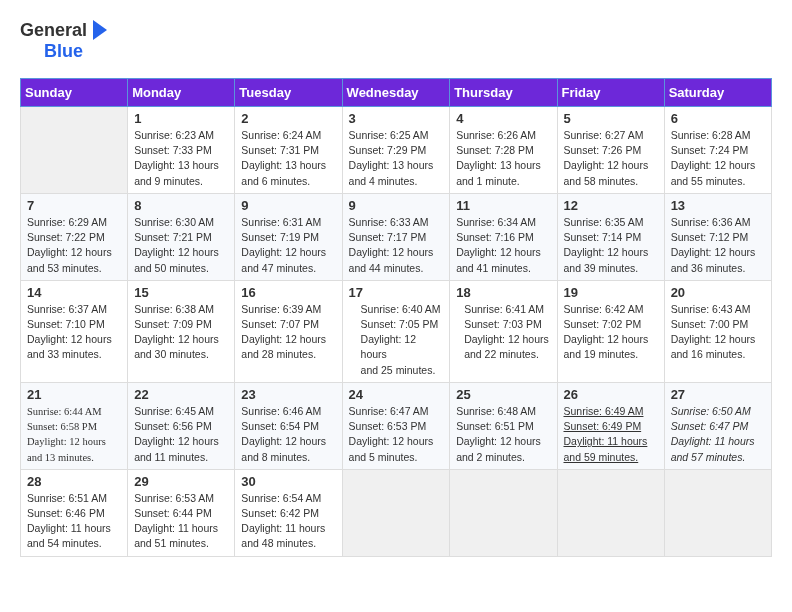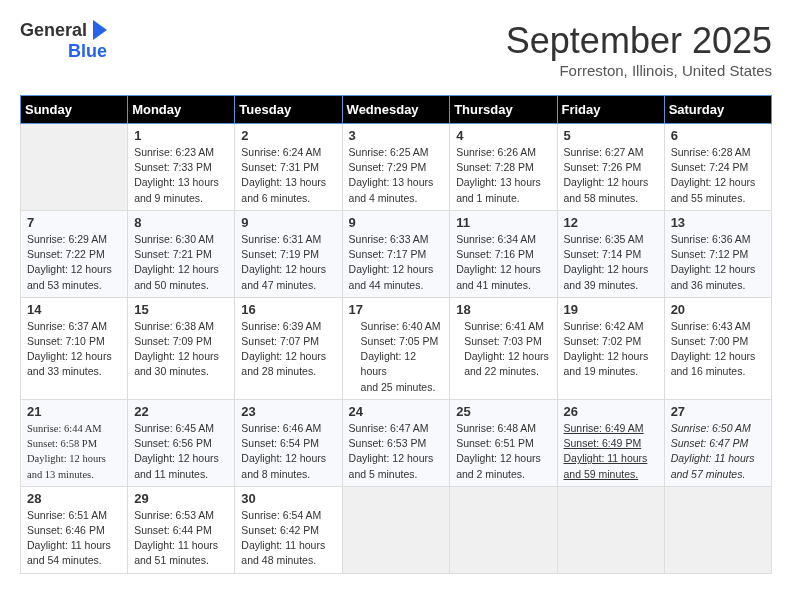--- a/index.html
+++ b/index.html
@@ -12,21 +12,21 @@
     }
     .header {
       display: flex;
       justify-content: space-between;
       align-items: flex-start;
       margin-bottom: 16px;
     }
     .logo {
       display: flex;
       flex-direction: column;
-      align-items: flex-end;
+      align-items: center;
     }
     .logo-text {
       display: flex;
       align-items: center;
       gap: 2px;
     }
     .logo-general {
       font-size: 18px;
       font-weight: bold;
       color: #333;
@@ -56,21 +56,21 @@
     .location {
       font-size: 15px;
       color: #555;
     }
     .calendar {
       width: 100%;
       border-collapse: collapse;
       border: 1px solid #ccc;
     }
     .calendar th {
-      background-color: #000000;
+      background-color: #6d28d9;
       color: #fff;
       font-size: 13px;
       font-weight: bold;
       padding: 6px 4px;
       text-align: left;
       border: 1px solid #5a94dc;
     }
     .calendar td {
       vertical-align: top;
       padding: 4px 6px;
@@ -102,24 +102,20 @@
 </head>
 <body>
 
 <div class="header">
   <div class="logo">
     <div class="logo-text">
       <span class="logo-general">General</span>
       <span class="logo-arrow"></span>
     </div>
     <span class="logo-blue">Blue</span>
-  </div>
-  <div class="title-section">
-    <div class="month-title">September 2025</div>
-    <div class="location">Forreston, Illinois, United States</div>
   </div>
 </div>
 
 <table class="calendar">
   <thead>
     <tr>
     <th>Sunday</th>
         <th>Monday</th>
         <th>Tuesday</th>
         <th>Wednesday</th>

